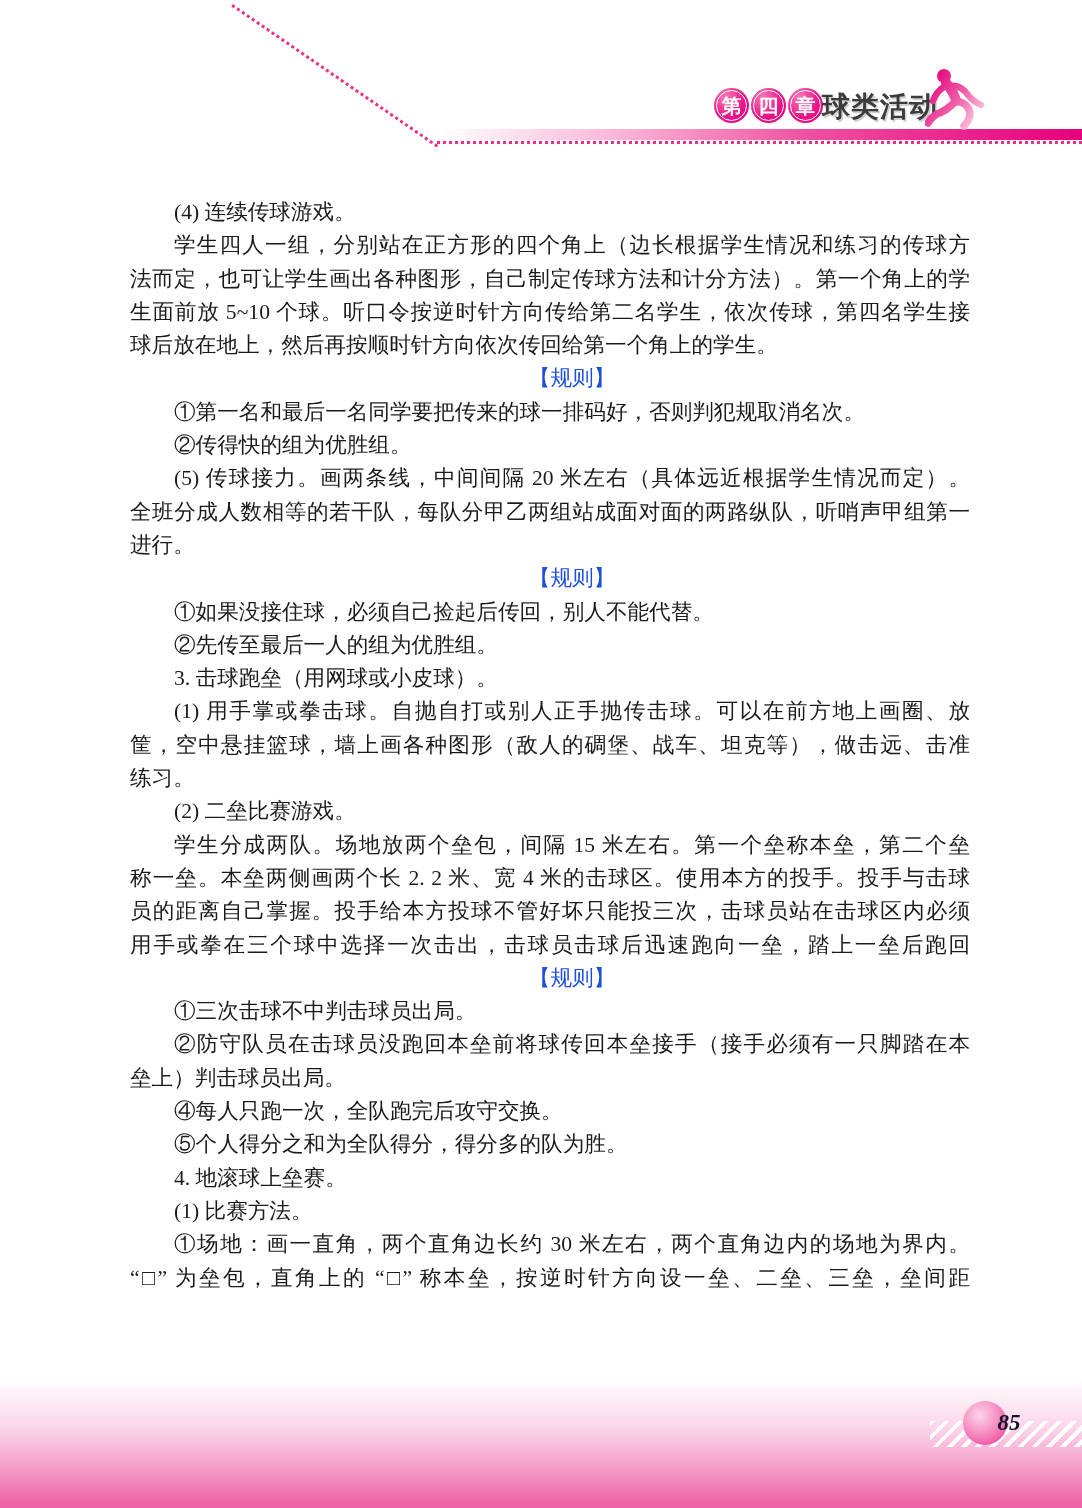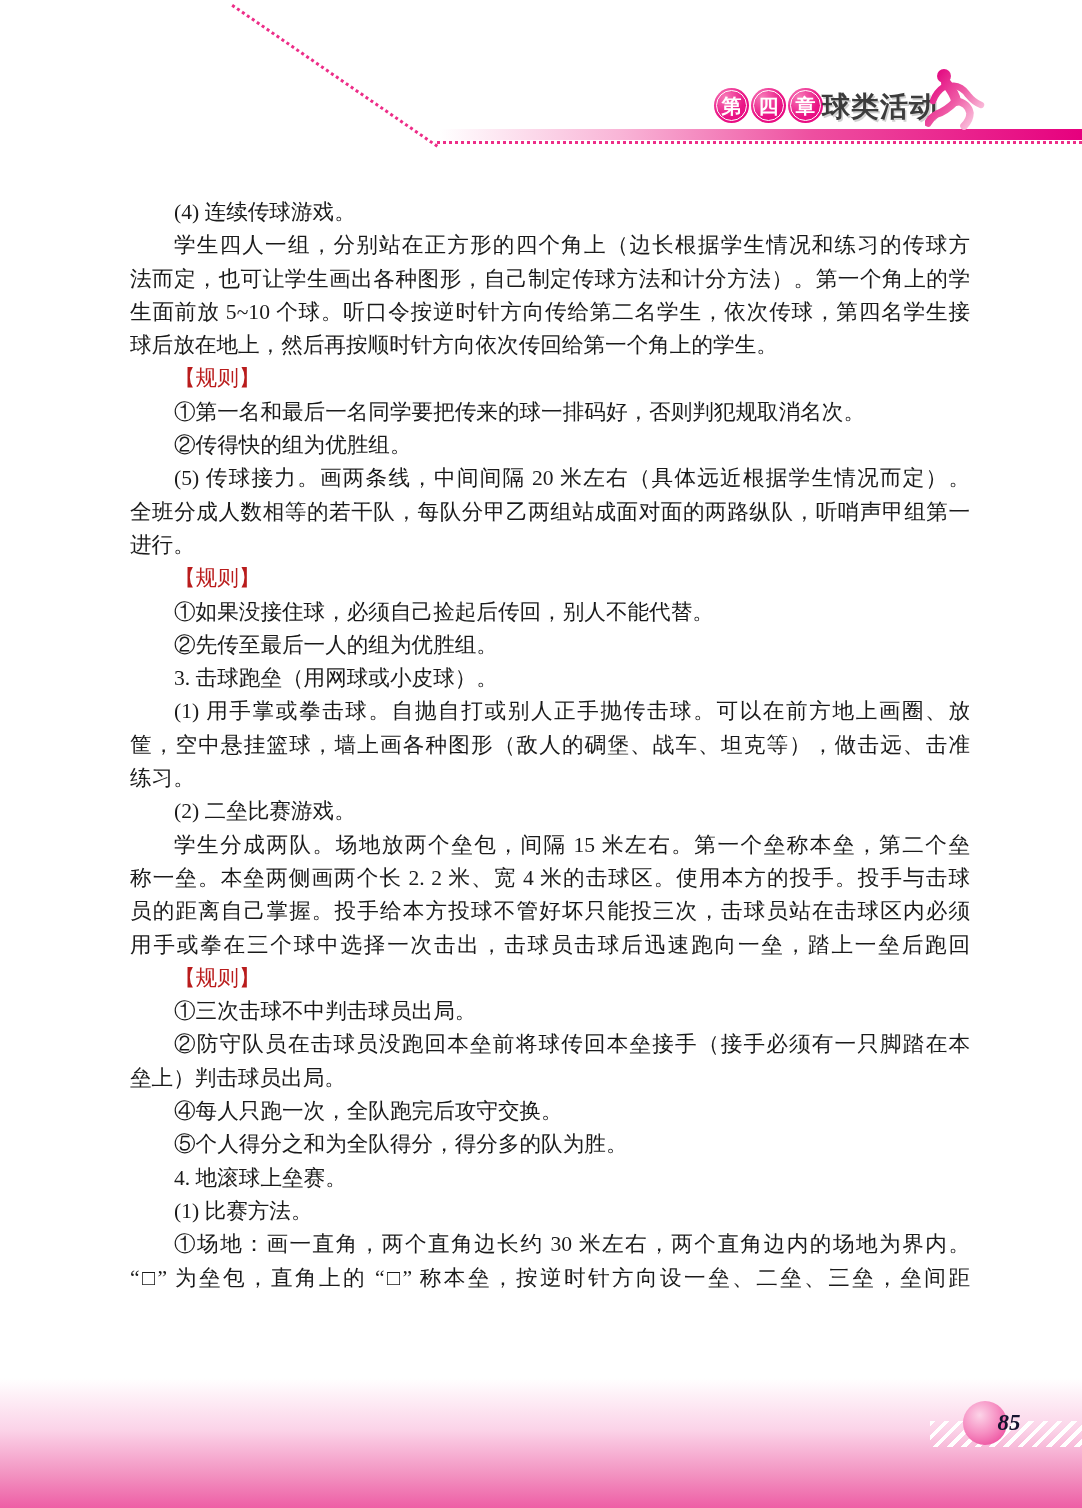--- a/index.html
+++ b/index.html
@@ -52,21 +52,21 @@
   .content{
     position:absolute;left:130px;top:196px;width:840px;
     color:#1a1a1a;
   }
   .line{
     height:33.3px;line-height:33.3px;font-size:21.6px;
     overflow:hidden;white-space:pre;
   }
   .line.just{white-space:normal;text-align:justify;text-align-last:justify;}
   .line.ind{text-indent:44px;}
-  .line.rule{color:#b91c1c;}
+  .line.rule{color:#1d4ed8;text-align:center;}
   
   .footer{
     position:absolute;left:0;top:1378px;width:1082px;height:130px;
     background:linear-gradient(180deg,#ffffff 0%,#fbd3e8 40%,#f291c0 75%,#ee5ea5 100%);
   }
   .hatch-band{
     position:absolute;left:930px;top:43px;width:152px;height:26px;
     background:repeating-linear-gradient(135deg,#ffffff 0 4px,rgba(255,255,255,0) 4px 10px);
   }
   .page-circle{

